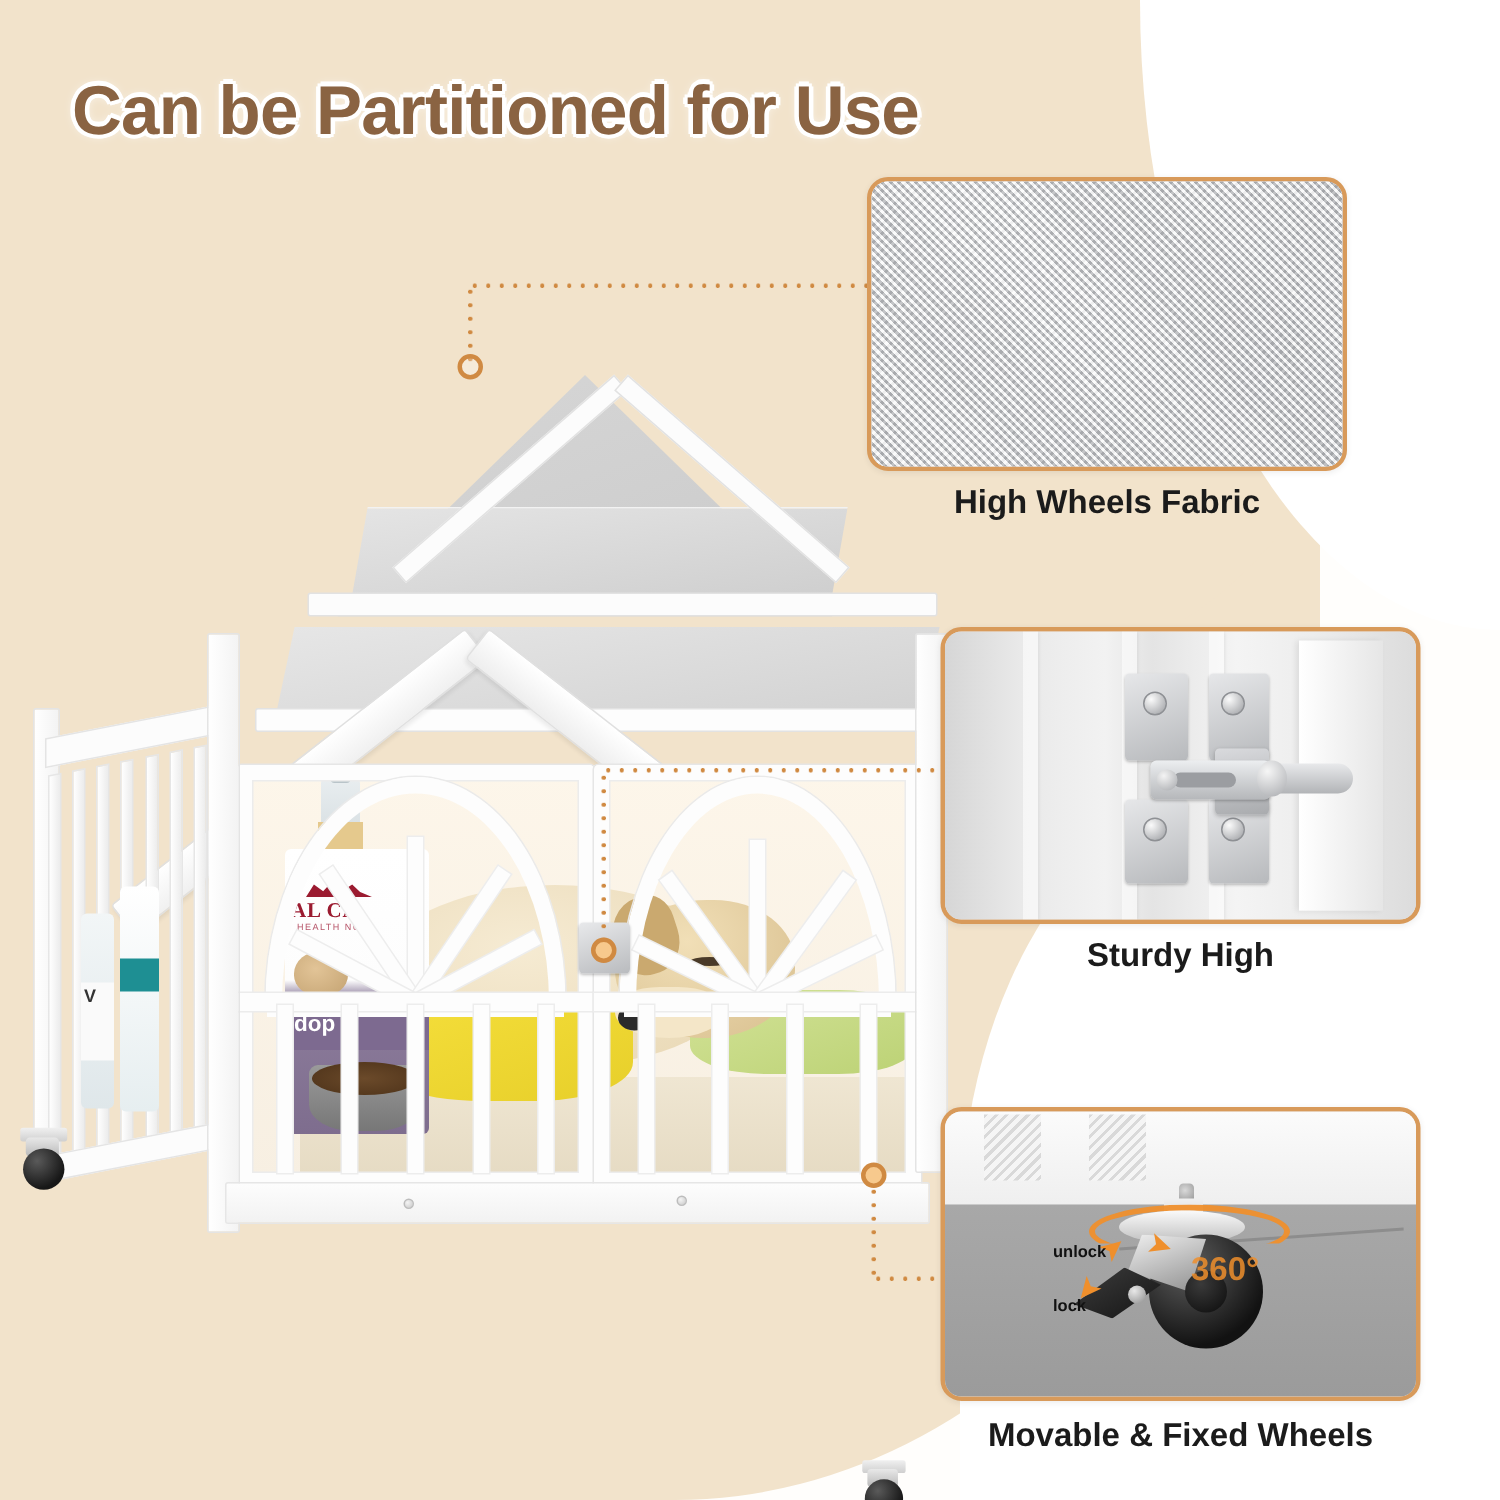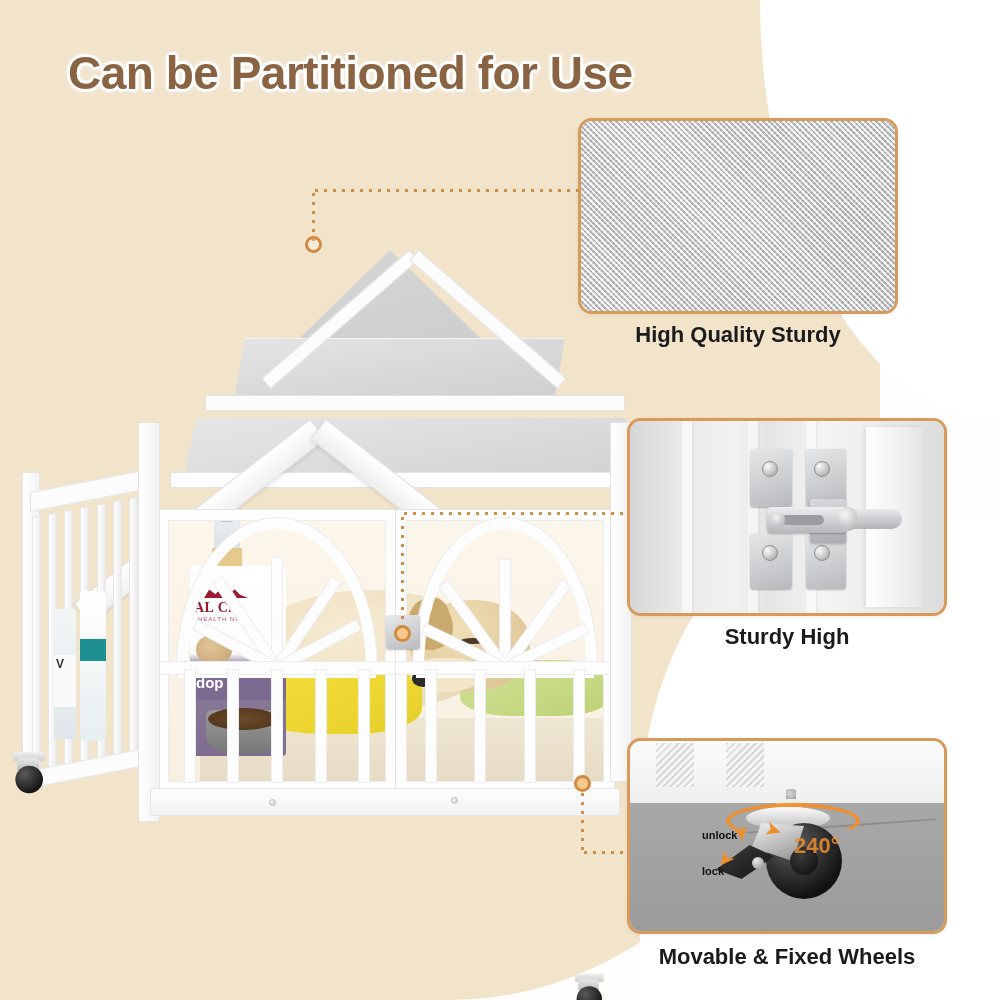--- a/index.html
+++ b/index.html
@@ -40,21 +40,20 @@
   
   #title {
     position:absolute; left:48px; top:46px;
     font-size:46px; font-weight:bold; letter-spacing:-0.5px;
     color:#8a6342;
     text-shadow:
       -2px -2px 0 #fff, 2px -2px 0 #fff, -2px 2px 0 #fff, 2px 2px 0 #fff,
       -3px 0 0 #fff, 3px 0 0 #fff, 0 -3px 0 #fff, 0 3px 0 #fff,
       0 0 8px rgba(255,255,255,0.9);
     white-space:nowrap;
-    margin-left:20px;
   }
 
   
   #product { position:absolute; left:0px; top:210px; width:640px; height:690px; }
 
   .wood { background:#fdfdfd; border:1px solid #e3e3e3; }
 
   
   #roof-left {
     position:absolute; left:18px; top:206px; width:300px; height:26px;
@@ -546,21 +545,21 @@
 <div class="dotline-h" style="left:401px;top:512px;width:228px;"></div>
 <div class="hotspot-solid" style="left:394px;top:625px;"></div>
 
 <div class="dotline-v" style="left:581px;top:790px;height:64px;"></div>
 <div class="dotline-h" style="left:581px;top:851px;width:50px;"></div>
 <div class="hotspot-solid" style="left:574px;top:775px;"></div>
 
 <div class="card" id="card-fabric">
   <div id="fabric-tex"></div>
 </div>
-<div class="caption" id="cap-fabric">High Quality Sturdy</div>
+<div class="caption" id="cap-fabric">High Wheels Fabric</div>
 
 <div class="card" id="card-lock">
   <div id="lock-bg"></div>
   <div class="lock-slat" style="left:52px;width:10px;"></div>
   <div class="lock-slat" style="left:118px;width:10px;"></div>
   <div class="lock-slat" style="left:176px;width:10px;"></div>
   <div id="lock-door-edge"></div>
 
   <div class="latch-plate" style="left:120px;top:28px;width:42px;height:58px;"></div>
   <div class="latch-plate" style="left:120px;top:112px;width:42px;height:56px;"></div>
@@ -593,15 +592,15 @@
   <div id="wh-tire"></div>
   <div id="wh-fork"></div>
   <div id="wh-hub"></div>
   <div id="wh-brake"></div>
   <div id="wh-brake-pin"></div>
   <div class="wh-arrow" id="wh-arr1">➤</div>
   <div class="wh-arrow" id="wh-arr2">➤</div>
   <div class="wh-arrow" id="wh-arr3">➤</div>
   <div class="wh-label" id="wh-unlock">unlock</div>
   <div class="wh-label" id="wh-lock">lock</div>
-  <div id="wh-360">240°</div>
+  <div id="wh-360">360°</div>
 </div>
 <div class="caption" id="cap-wheels">Movable &amp; Fixed Wheels</div>
 
 </body></html>

